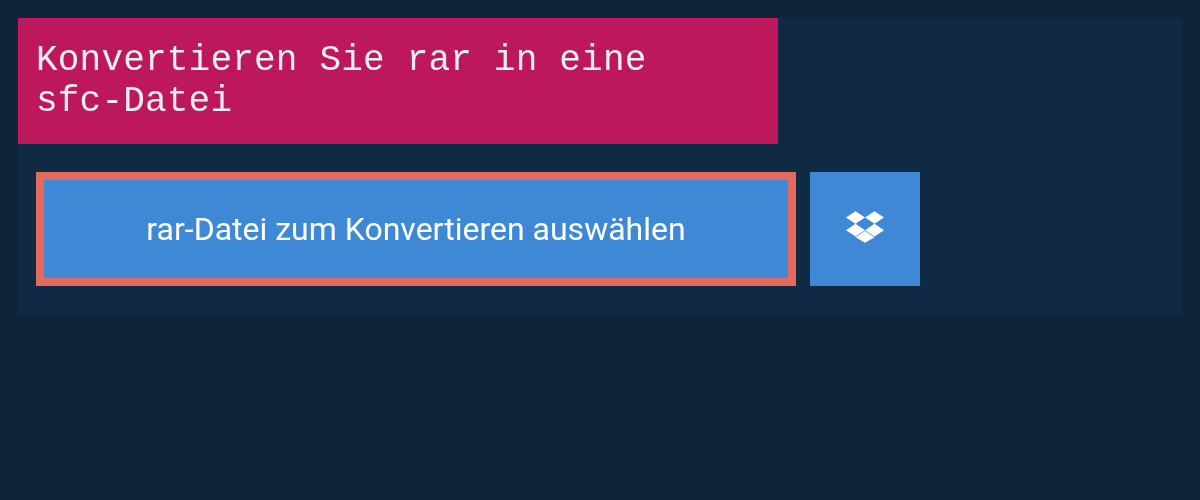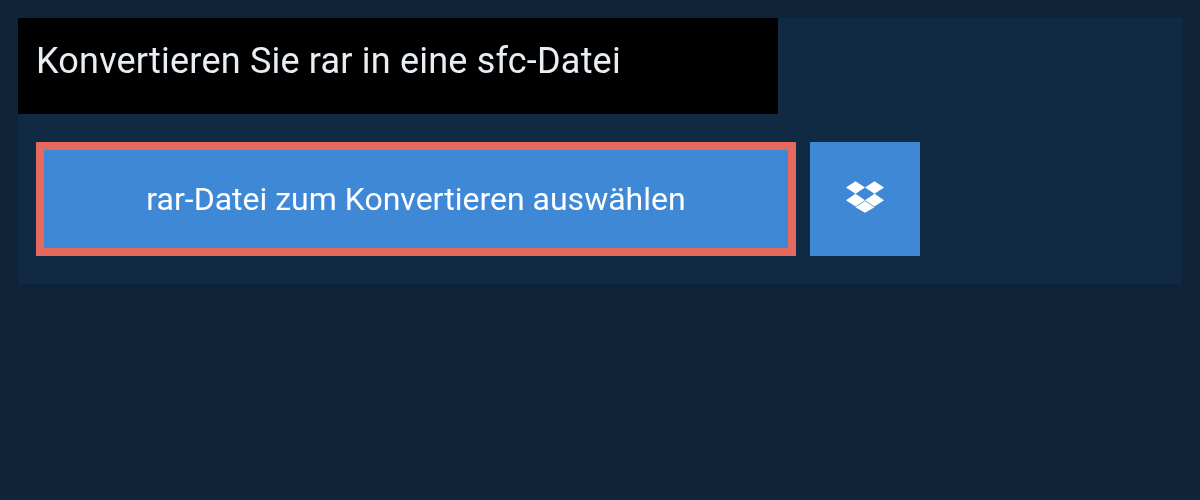--- a/index.html
+++ b/index.html
@@ -13,24 +13,25 @@
       background-color: #0f2438;
       font-family: -apple-system, BlinkMacSystemFont, "Segoe UI", Roboto, Helvetica, Arial, sans-serif;
       overflow: hidden;
     }
     .panel {
       background-color: #102a43;
       margin: 18px;
       padding-bottom: 28px;
     }
     .header {
-      background-color: #000000;
+      background-color: #be185d;
       display: inline-block;
-      padding: 22px 30px 32px 18px;
+      padding: 22px 30px 22px 18px;
       width: 760px;
+      font-family: Liberation Mono, monospace;
     }
     .header-title {
       color: #e8eef4;
       font-size: 36px;
       font-weight: 400;
       letter-spacing: 0.2px;
     }
     .button-row {
       display: flex;
       gap: 14px;

